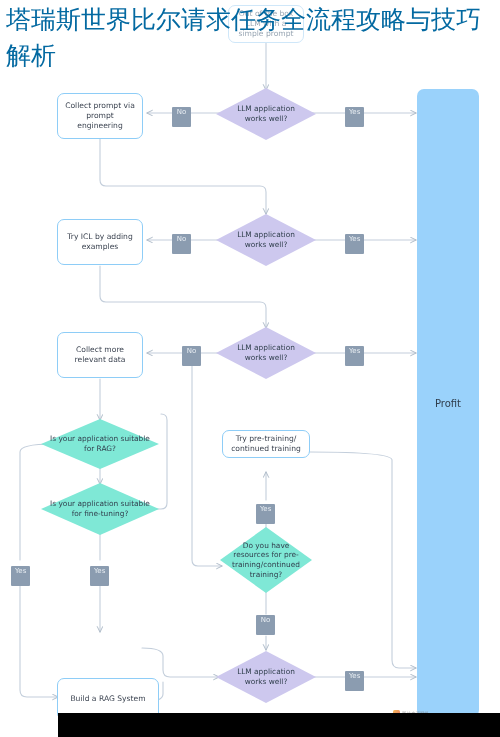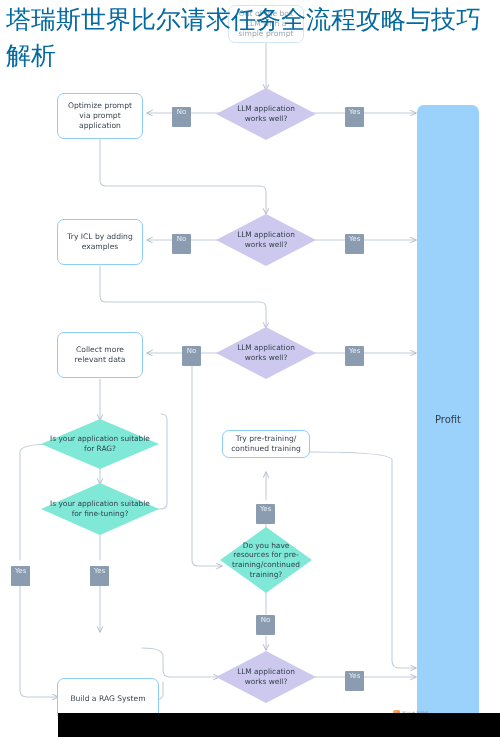--- a/index.html
+++ b/index.html
@@ -108,21 +108,20 @@
   #profit-panel {
     position: absolute;
     left: 417px; top: 89px;
     width: 62px; height: 628px;
     background: #9ad2fb;
     border-radius: 7px;
     z-index: 20;
     display: flex;
     align-items: center;
     justify-content: center;
-    margin-top: 16px;
   }
   #profit-panel .plabel {
     font-size: 10px;
     color: #2f3d4c;
     font-family: "DejaVu Sans", sans-serif;
   }
   
   #watermark {
     position: absolute;
     left: 393px; top: 710px;
@@ -217,21 +216,21 @@
     <div class="node box faint" style="left:228px; top:5px; width:76px; height:38px;">
       <span>Out of the box LLM with a simple prompt</span>
     </div>
 
     <div class="diamond" style="left:216px; top:88px; width:100px; height:52px;">
       <div class="shape purple"></div>
       <div class="dlabel">LLM application works well?</div>
     </div>
 
     <div class="node box" style="left:57px; top:93px; width:86px; height:46px;">
-      <span>Optimize prompt via prompt application</span>
+      <span>Collect prompt via prompt engineering</span>
     </div>
 
     <div class="diamond" style="left:216px; top:214px; width:100px; height:52px;">
       <div class="shape purple"></div>
       <div class="dlabel">LLM application works well?</div>
     </div>
 
     <div class="node box" style="left:57px; top:219px; width:86px; height:46px;">
       <span>Try ICL by adding examples</span>
     </div>

